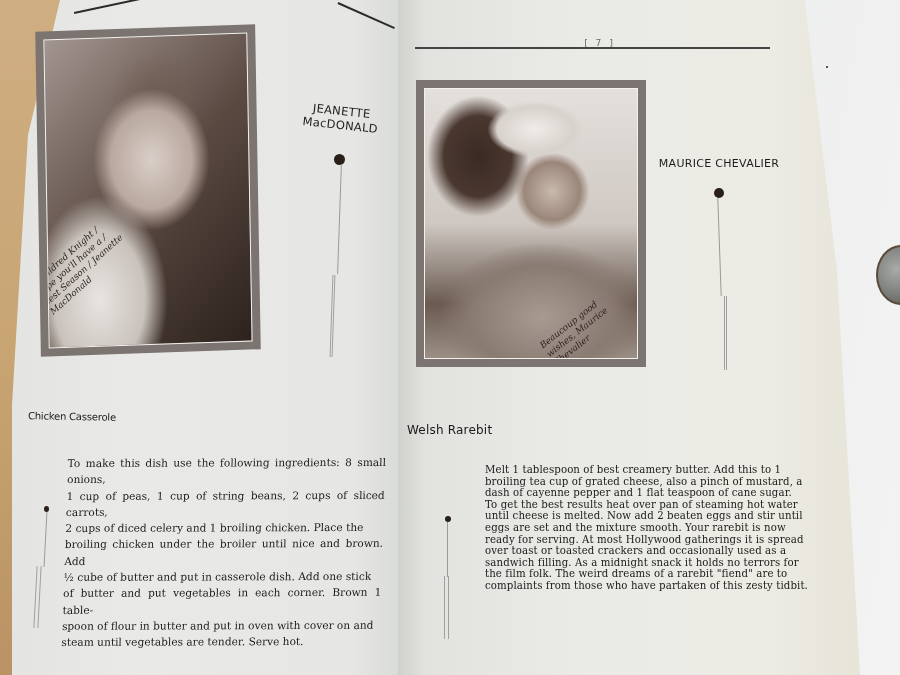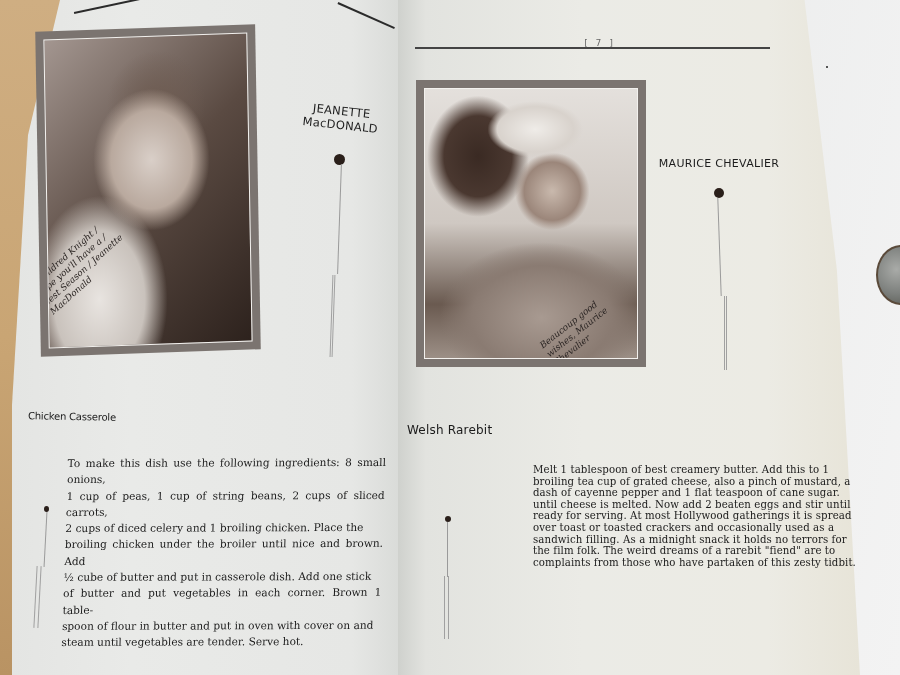--- a/index.html
+++ b/index.html
@@ -112,21 +112,21 @@
   .recipe-body {
     position: absolute; font-family: "DejaVu Serif", serif; color: #1a1a1a;
   }
   .body-left {
     left: 68px; top: 455px; width: 318px; font-size: 10.6px; line-height: 16.3px;
     transform: rotate(2deg) skewY(-2.2deg); transform-origin: left top;
     text-align: justify;
   }
   .body-right {
     left: 485px; top: 464px; width: 328px; font-size: 10.2px; line-height: 11.6px;
-    text-align: justify; letter-spacing: 0.1px; margin-left: 48px;
+    text-align: justify; letter-spacing: 0.1px;
   }
   .body-right span, .body-left span { display: block; }
 </style>
 </head>
 <body>
 
 <div class="table-surface"></div>
 <div class="wood"></div>
 <div class="coin"></div>
 <div class="mark"></div>
@@ -194,20 +194,22 @@
     <span>½ cube of butter and put in casserole dish.  Add one stick</span>
     <span>of butter and put vegetables in each corner.  Brown 1 table-</span>
     <span>spoon of flour in butter and put in oven with cover on and</span>
     <span>steam until vegetables are tender.  Serve hot.</span>
   </div>
 
   <div class="recipe-body body-right">
     <span>Melt 1 tablespoon of best creamery butter.  Add this to 1</span>
     <span>broiling tea cup of grated cheese, also a pinch of mustard, a</span>
     <span>dash of cayenne pepper and 1 flat teaspoon of cane sugar.</span>
+    <span>To get the best results heat over pan of steaming hot water</span>
     <span>until cheese is melted.  Now add 2 beaten eggs and stir until</span>
+    <span>eggs are set and the mixture smooth.  Your rarebit is now</span>
     <span>ready for serving.  At most Hollywood gatherings it is spread</span>
     <span>over toast or toasted crackers and occasionally used as a</span>
     <span>sandwich filling.  As a midnight snack it holds no terrors for</span>
     <span>the film folk.  The weird dreams of a rarebit "fiend" are to</span>
     <span>complaints from those who have partaken of this zesty tidbit.</span>
   </div>
 </div>
 
 </body></html>

